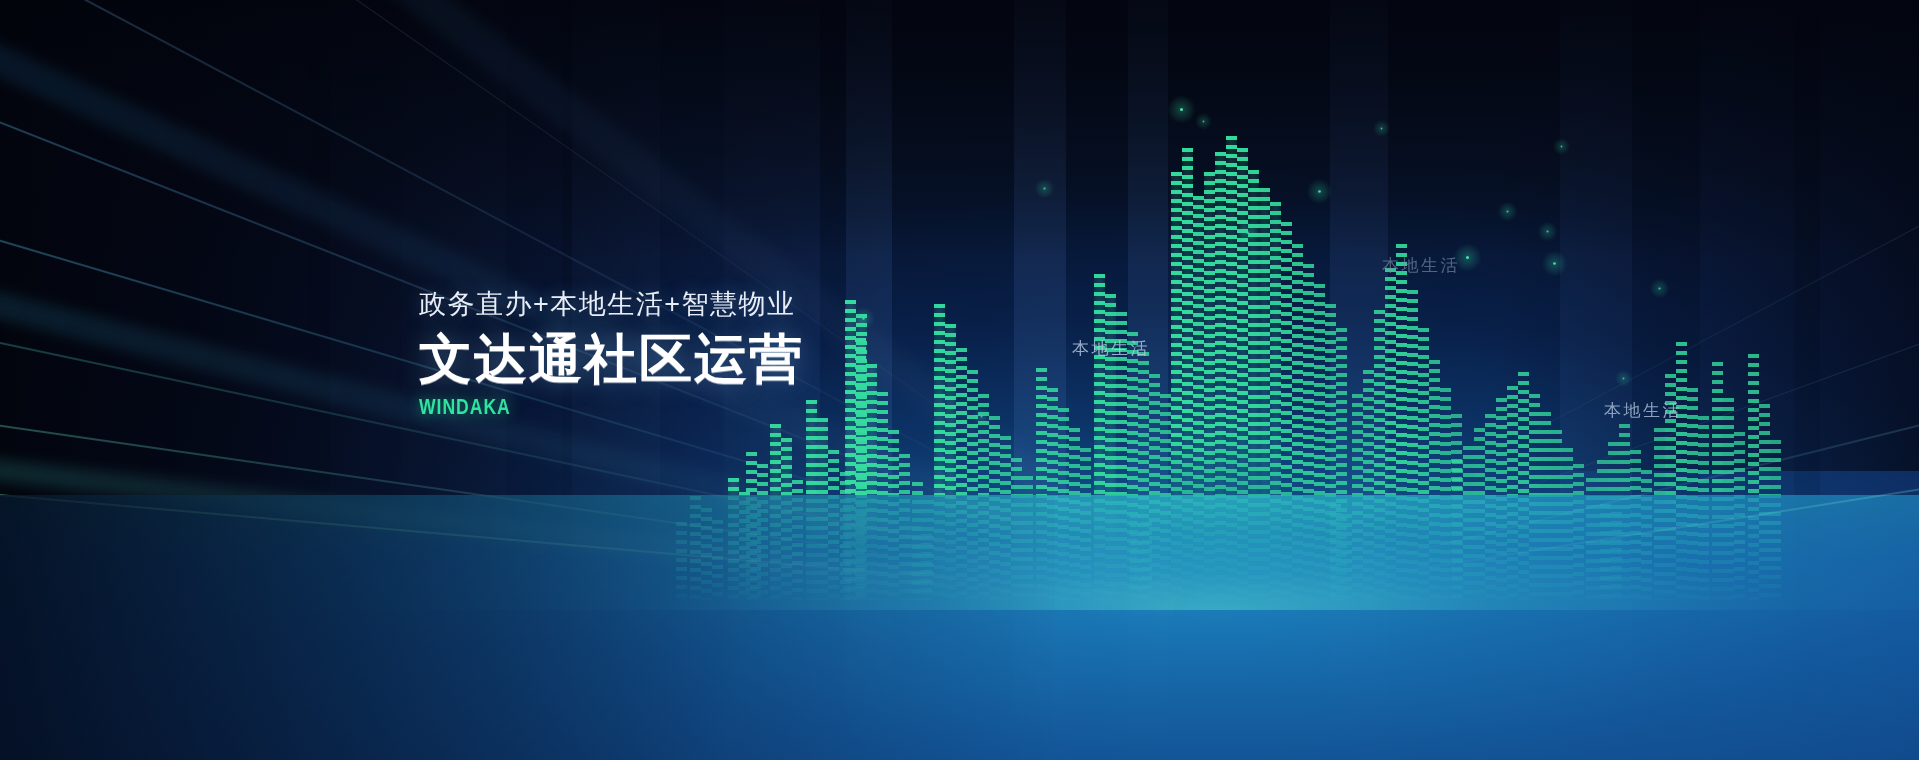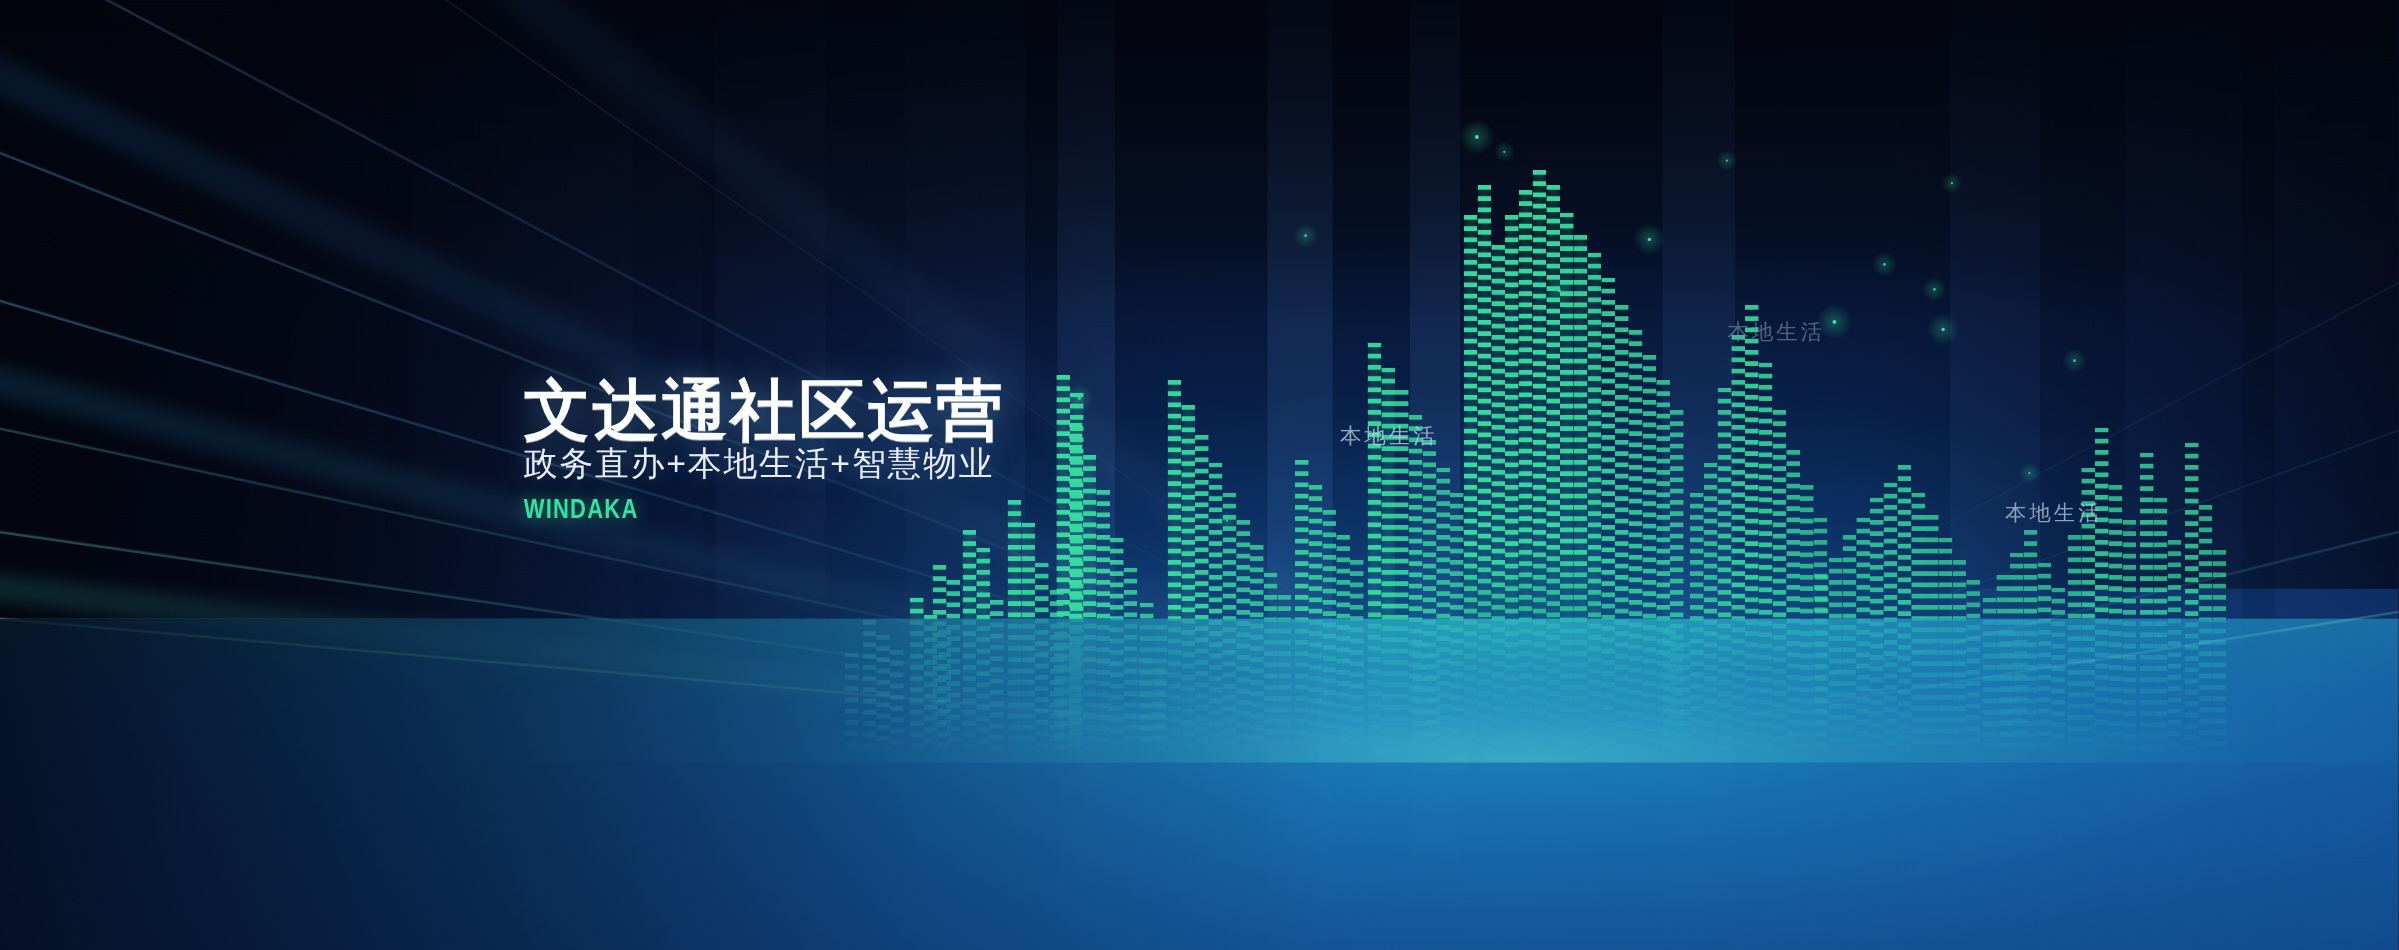--- a/index.html
+++ b/index.html
@@ -331,18 +331,18 @@
   <div class="horizon-glow"></div>
   <div class="ground-left-shadow"></div>
 
   <div id="labels">
       <div class="city-label" style="left: 1072px; top: 337px; color: rgb(185, 203, 226); opacity: 0.8;">本地生活</div>
       <div class="city-label" style="left: 1382px; top: 254px; color: rgb(126, 147, 173); opacity: 0.62;">本地生活</div>
       <div class="city-label" style="left: 1604px; top: 399px; color: rgb(178, 196, 220); opacity: 0.78;">本地生活</div>
     </div>
 
   <div id="copy">
+    <div id="subtitle">政务直办+本地生活+智慧物业</div>
     <div id="title">文达通社区运营</div>
-    <div id="subtitle">政务直办+本地生活+智慧物业</div>
     <div id="brand">WINDAKA</div>
   </div>
 
 </div>
 
 </body></html>

